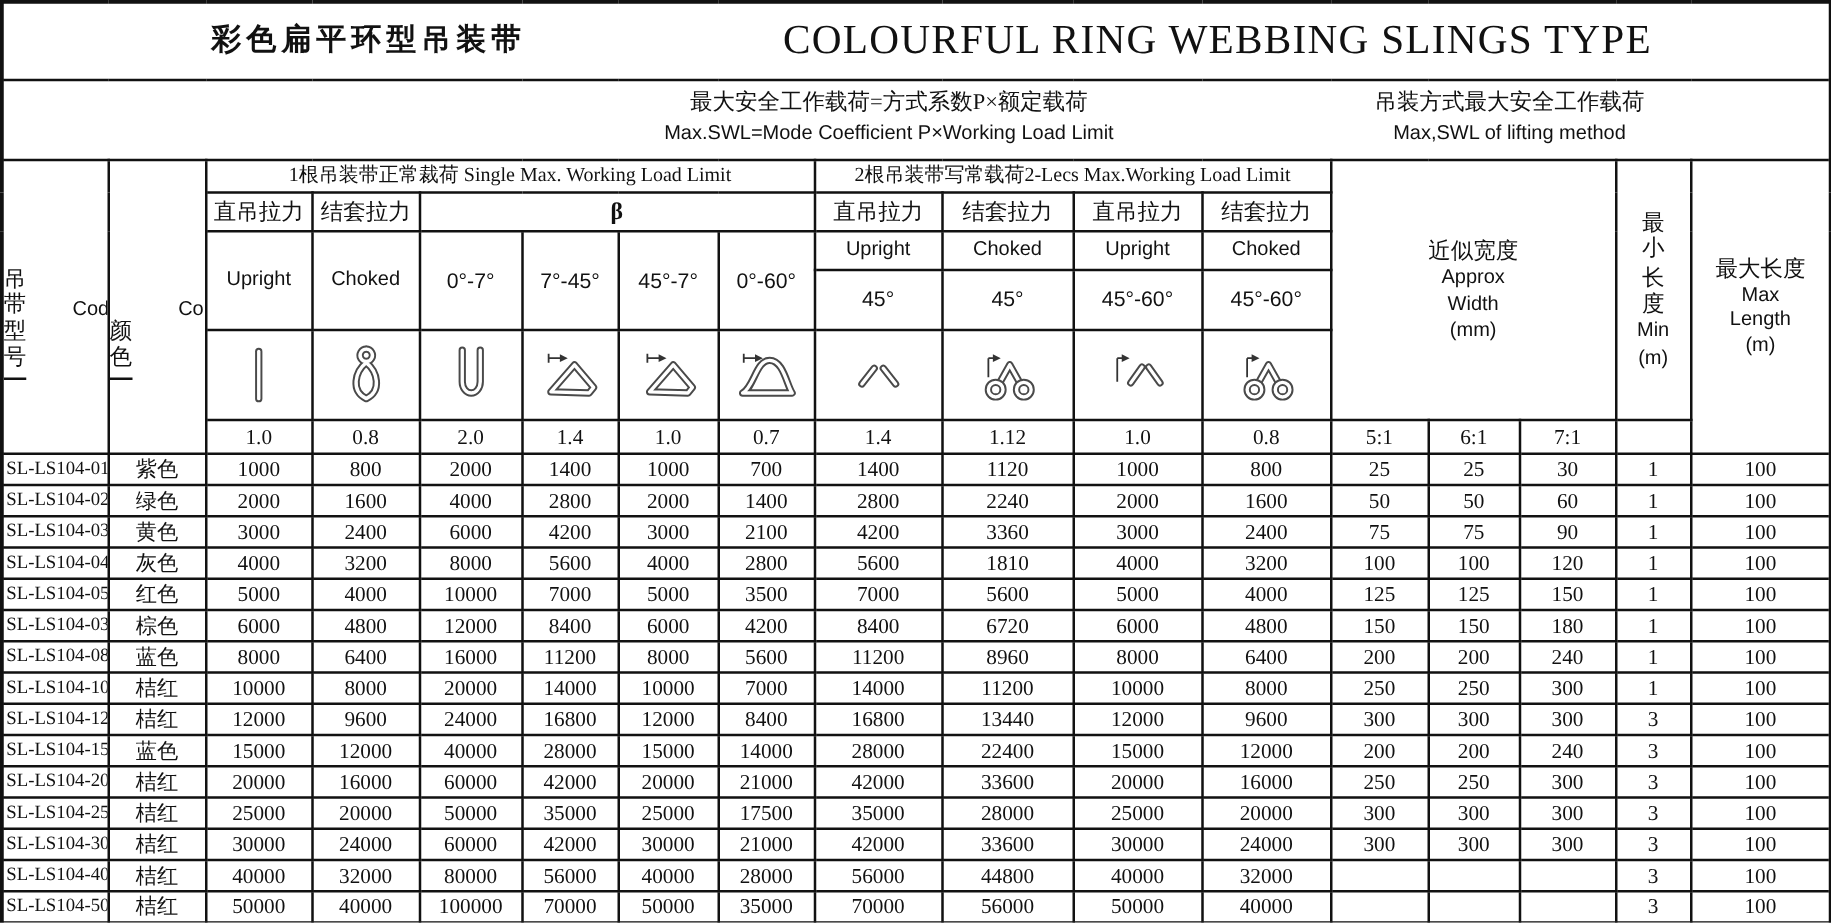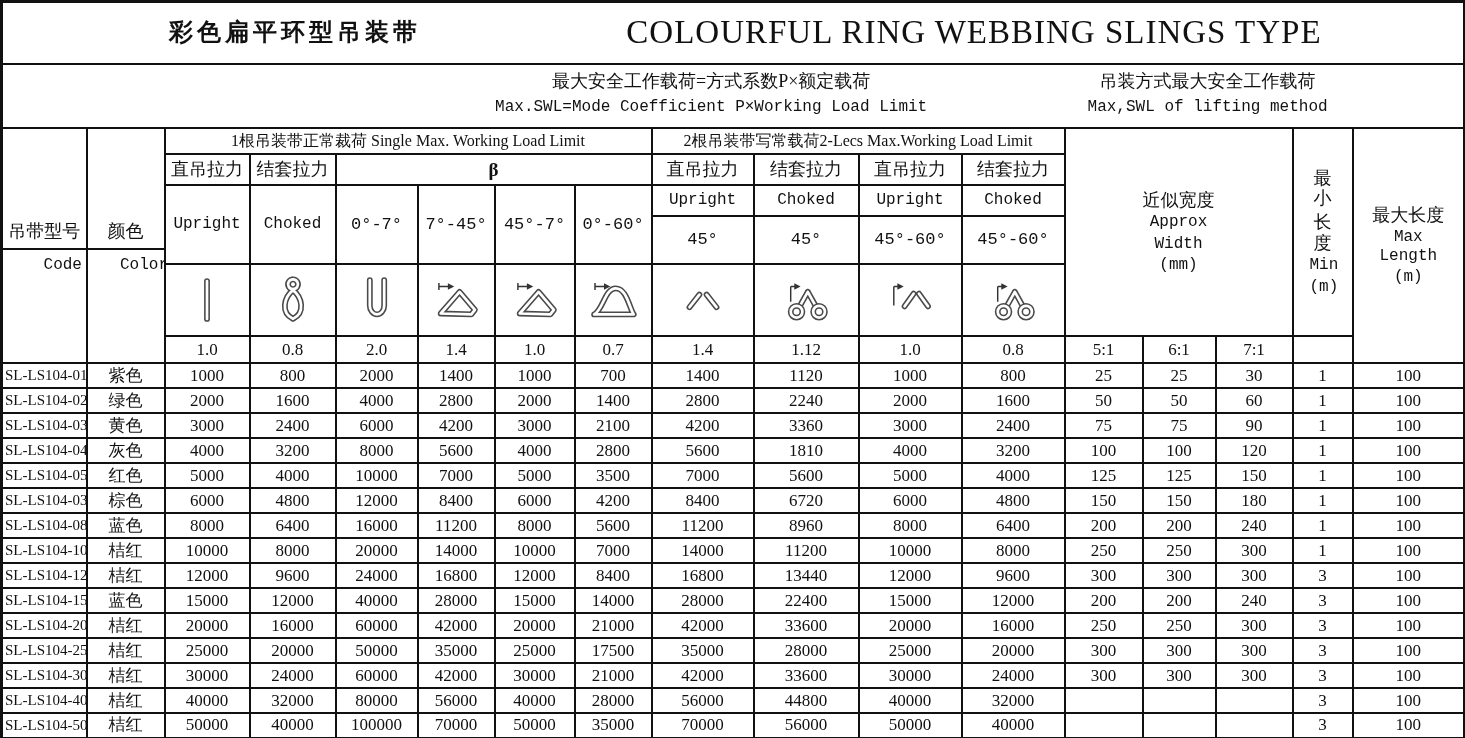--- a/index.html
+++ b/index.html
@@ -1,19 +1,19 @@
 <!DOCTYPE html>
 <html><head>
 <meta charset="utf-8">
 <style>
   html,body{margin:0;padding:0;background:#fff;}
   body{width:1465px;height:738px;font-family:"Liberation Serif","DejaVu Serif",serif;color:#111;}
   table{border-collapse:collapse;table-layout:fixed;width:1465px;border:3px solid #111;}
   td{border:2px solid #111;text-align:center;vertical-align:middle;padding:0;overflow:hidden;line-height:1.15;}
-  .mono{font-family:Liberation Mono, monospace;}
+  .mono{font-family:Liberation Sans, sans-serif;}
   
   .rt td{height:60px;} .rs td{height:62px;}
   .r1 td{height:24px;} .r2 td{height:29px;} .r3 td{height:29px;}
   .r4 td{height:46px;} .r5 td{height:70px;} .r6 td{height:25px;}
   tbody.data tr{height:25px;}
   
   .titleflex{display:flex;align-items:center;width:100%;}
   .title-zh{width:40%;font-size:24px;font-weight:bold;letter-spacing:4px;}
   .title-en{width:53%;font-size:33px;letter-spacing:1px;white-space:nowrap;}
   
@@ -22,21 +22,21 @@
   .sub-r{position:absolute;left:65%;top:6px;width:35%;text-align:center;}
   .sub-zh{font-size:18px;margin-bottom:6px;}
   .sub-en{font-size:16px;}
   
   .gh{font-size:16px;white-space:nowrap;}
   .zh{font-size:18px;}
   .en{font-size:16px;}
   .beta{font-size:19px;font-weight:bold;}
   .ang{font-size:17px;white-space:nowrap;}
   .coef{font-size:17px;}
-  .split{display:flex;flex-direction:column;height:223px;}
+  .split{display:flex;flex-direction:row;height:223px;align-items:center;}
   .half1{height:116px;border-bottom:2px solid #111;display:flex;align-items:flex-end;justify-content:center;padding-bottom:6px;box-sizing:border-box;}
   .half2{flex:1;display:flex;align-items:flex-start;justify-content:center;padding-top:6px;padding-left:37px;}
   .stack div{margin:3px 16px;}
   
   tbody.data td{font-size:17px;}
   tbody.data td.code{text-align:left;padding-left:2px;font-size:15px;white-space:nowrap;}
   
   .ic{width:58px;height:54px;display:block;margin:0 auto;}
   .t1{fill:none;stroke:#4a4a4a;stroke-width:6.5;stroke-linecap:round;stroke-linejoin:round;}
   .t2{fill:none;stroke:#fff;stroke-width:3;stroke-linecap:round;stroke-linejoin:round;}

